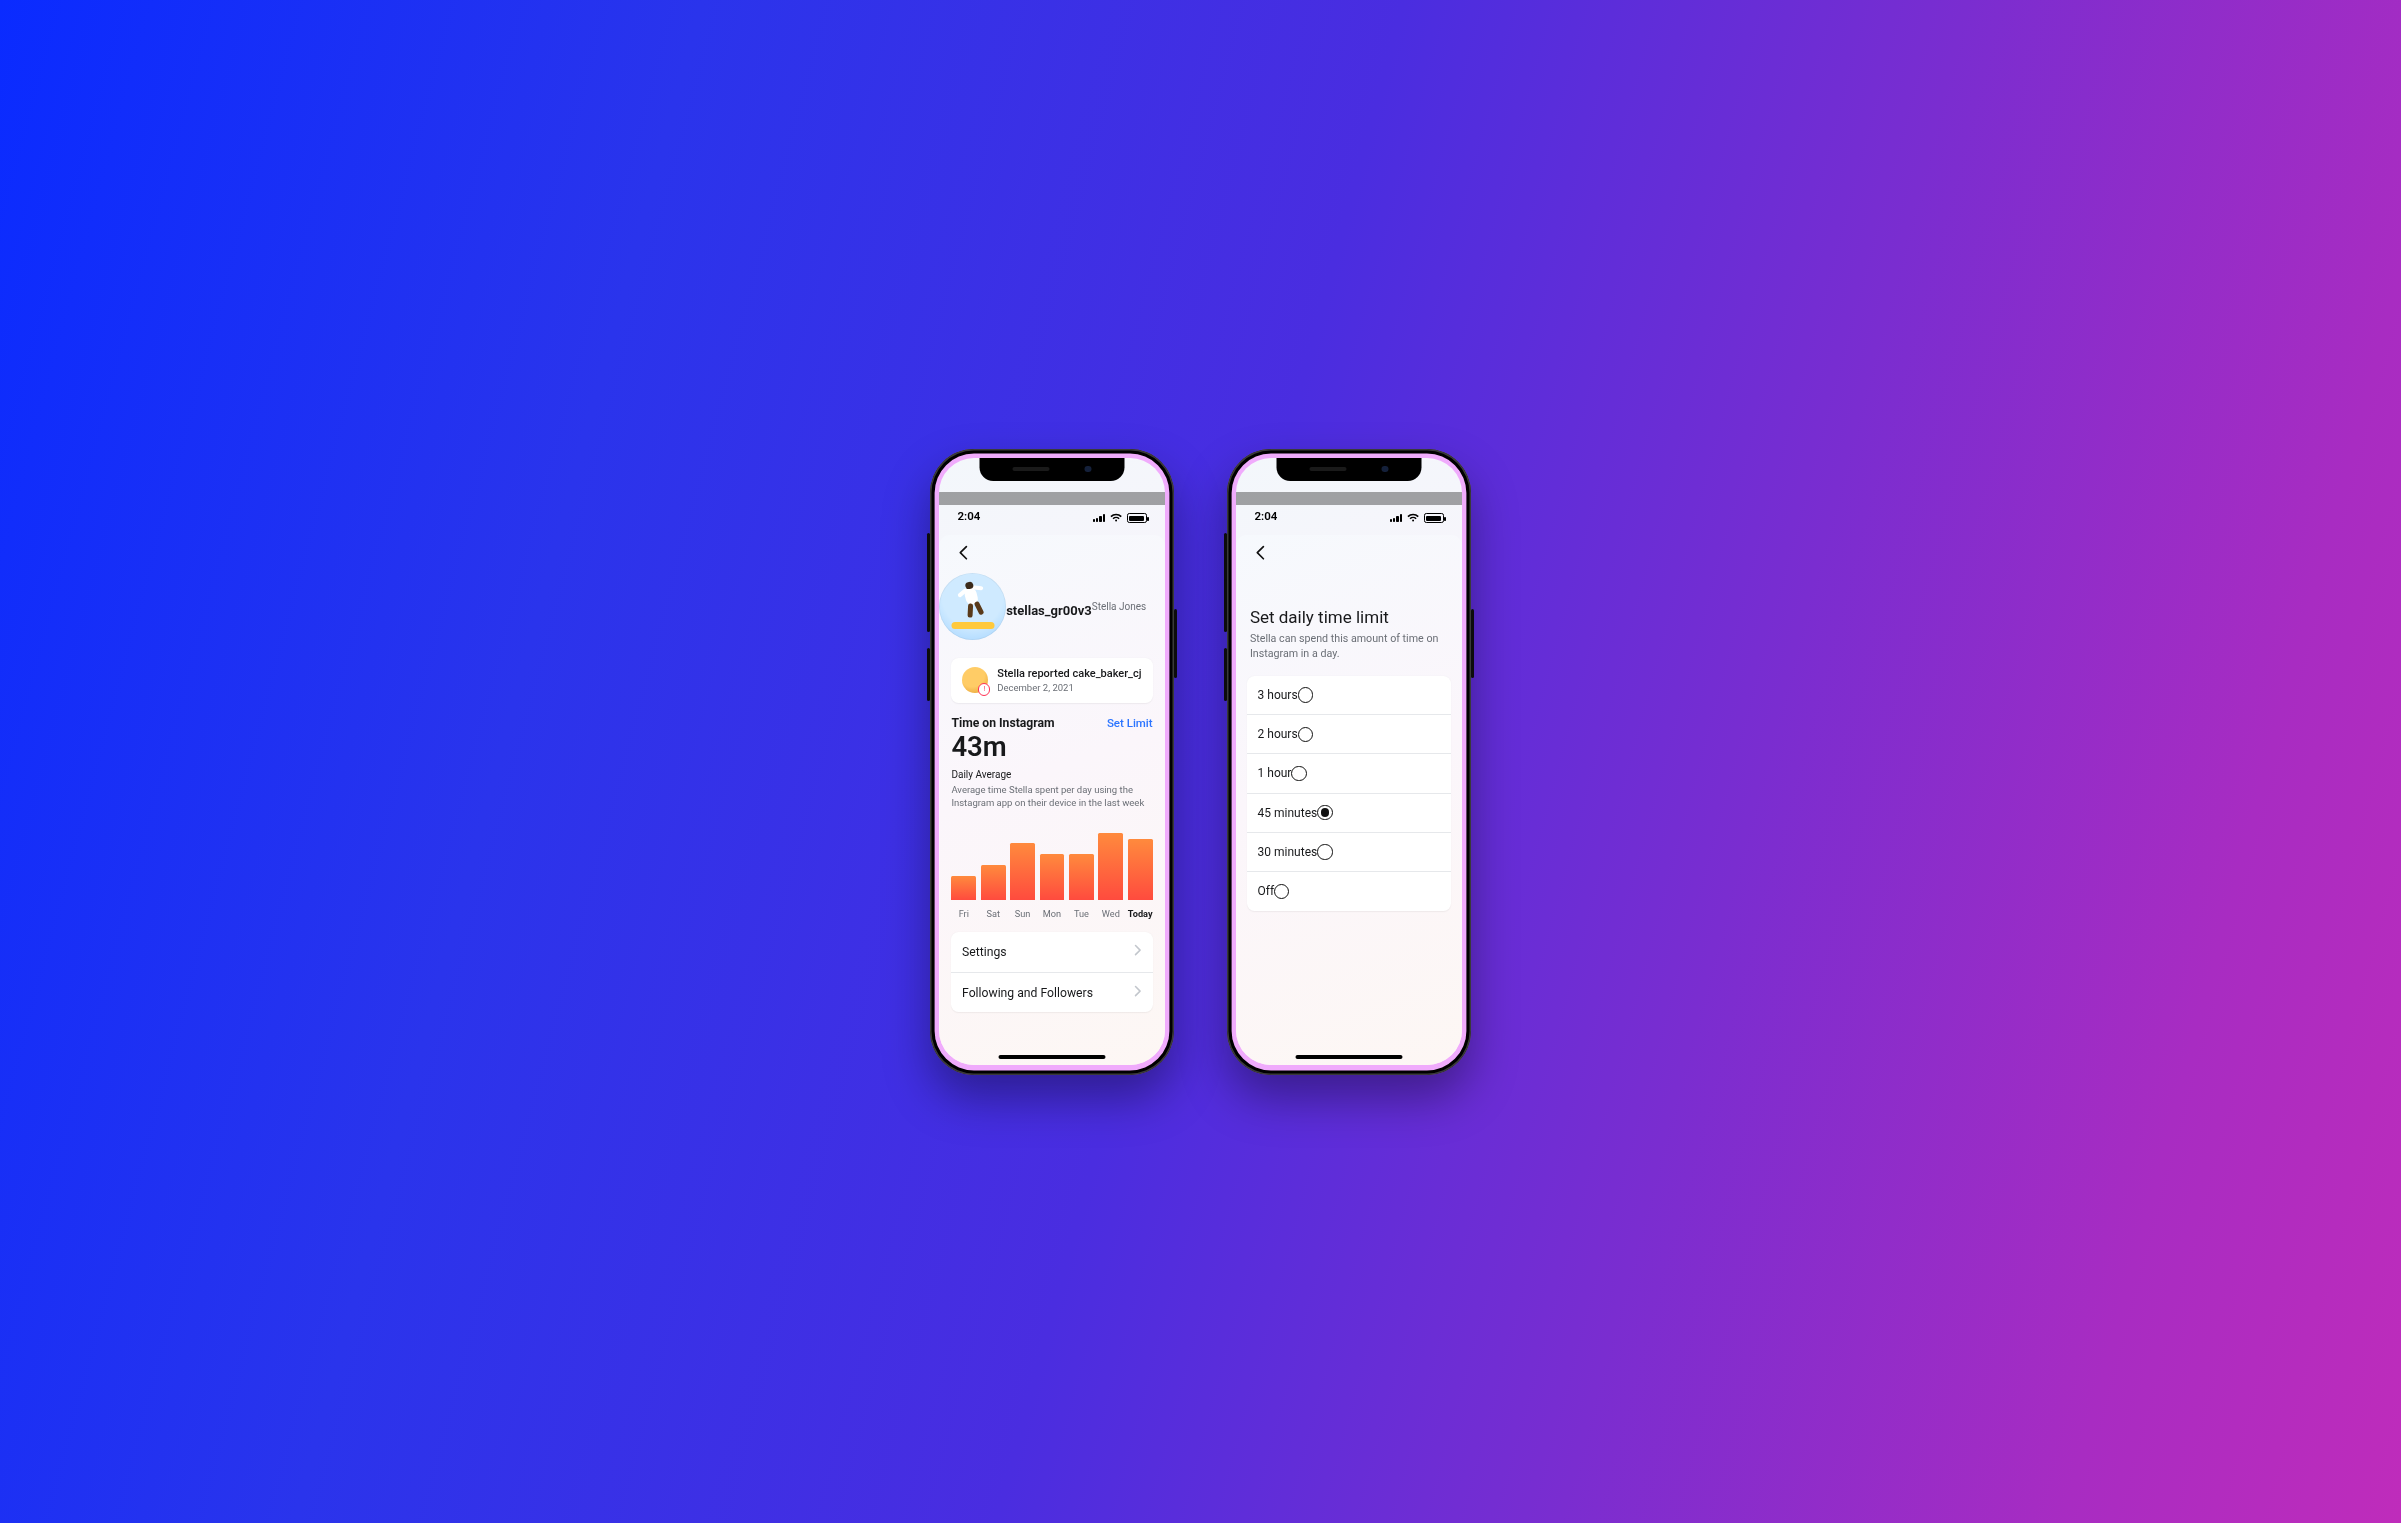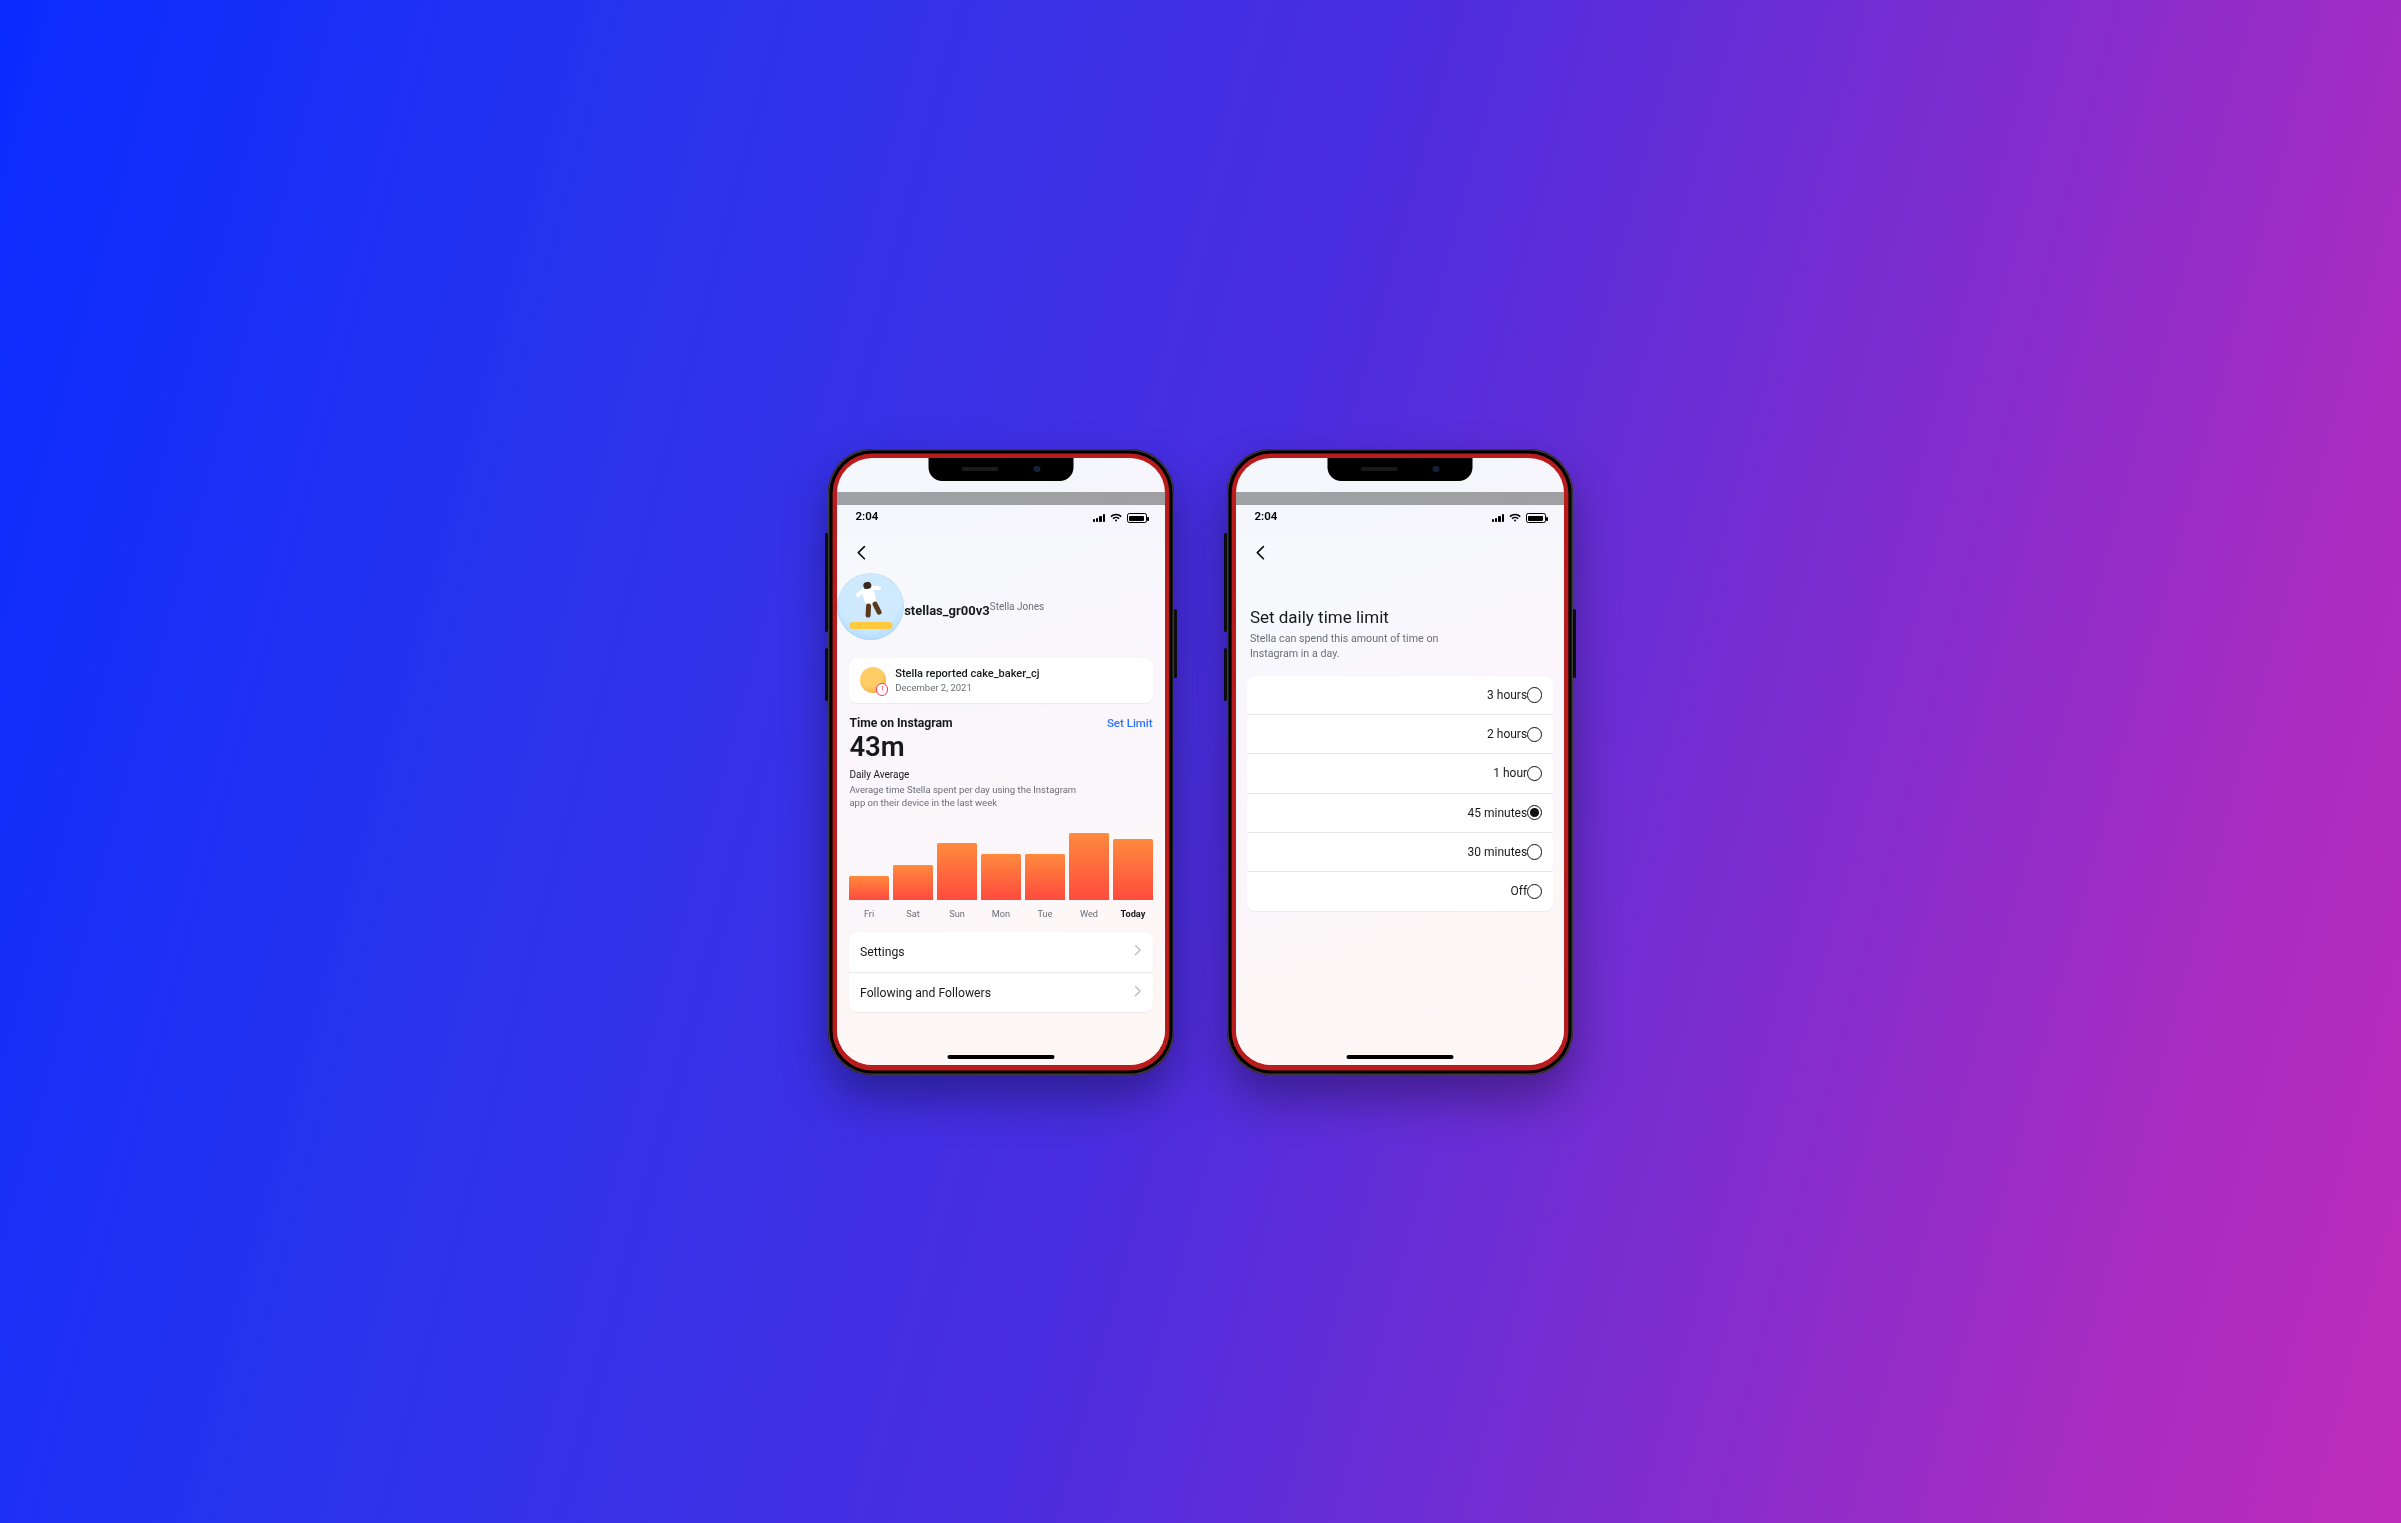--- a/index.html
+++ b/index.html
@@ -2,21 +2,21 @@
 <html style="font-size:12.2px"><head>
 <meta charset="utf-8">
 <style>
   :root { --ink:#18191b; --muted:#6b6f76; --link:#2b74ff; --orange1:#ff8a3d; --orange2:#ff4b3e; --card:#ffffff; --faint: #f5f6f8; --divider:#e6e8eb; --dark:#1b2227;}
   *{box-sizing:border-box;-webkit-font-smoothing:antialiased;font-family:-apple-system,BlinkMacSystemFont,"Segoe UI",Roboto,Helvetica,Arial,sans-serif;}
   html,body{margin:0;height:100%;}
   body{display:flex;align-items:center;justify-content:center;min-height:100vh;
        background:linear-gradient(105deg,#0a2bff 0%,#2a34ec 25%,#4a2de0 50%,#7a2dd0 70%,#a82cc2 88%,#bf2cbb 100%);}
   .stage{width:1204px;height:750px;display:flex;align-items:center;justify-content:center;gap:53px;transform-origin:center;}
   
-  .phone{width:346px;height:626px;border-radius:44px;background:#b91c1c;padding:9.2px;position:relative;
+  .phone{width:244px;height:626px;border-radius:44px;background:#f0abfc;padding:9.2px;position:relative;
          box-shadow:0 23px 46px rgba(0,0,0,.35), inset 0 0 0 1.5px #3a3a3a, inset 0 0 0 4.6px #000;}
   .phone::before,.phone::after{content:"";position:absolute;background:#0c0c0c;border-radius:3.1px;}
   .phone::before{left:-3.1px;top:130px;width:3.1px;height:53px;box-shadow:0 69px 0 #0c0c0c, 0 -46px 0 #0c0c0c;} 
   .phone::after{right:-3.1px;top:160px;width:3.1px;height:69px;}
   .screen{width:100%;height:100%;border-radius:35px;overflow:hidden;position:relative;
           background:linear-gradient(160deg,#f3f7fb 0%,#f8f4fb 40%,#fcf6f5 100%);}
   .notch{position:absolute;top:0;left:50%;transform:translateX(-50%);width:145px;height:23px;background:#000;border-bottom-left-radius:13.7px;border-bottom-right-radius:13.7px;z-index:5;display:flex;align-items:center;justify-content:center;gap:21.4px;}
   .notch .spk{width:37px;height:4.6px;border-radius:2.3px;background:#1a1a1a;}
   .notch .cam{width:6.1px;height:6.1px;border-radius:50%;background:#14203a;margin-left:13.7px;}
   .home-ind{position:absolute;bottom:6.1px;left:50%;transform:translateX(-50%);width:107px;height:3.8px;border-radius:2.3px;background:#000;z-index:6;}
@@ -73,21 +73,21 @@
   .xlabels span.today{font-weight:700;color:var(--ink);}
   .listcard{margin:13.7px 12.2px 0;background:#fff;border-radius:7.6px;overflow:hidden;box-shadow:0 0.8px 1.5px rgba(0,0,0,.06);}
   .listcard .li{display:flex;align-items:center;justify-content:space-between;padding:12.2px 10.7px;border-bottom:0.8px solid var(--divider);}
   .listcard .li:last-child{border-bottom:none;}
   .listcard .lab{font-size:12.2px;color:var(--ink);}
   .chev{color:#c2c6cc;}
   
   .title{font-size:17px;font-weight:400;color:var(--ink);padding:7.6px 13.7px 0;margin-top:30px;}
   .desc{font-size:10.7px;color:var(--muted);padding:4.6px 13.7px 0;max-width:229px;line-height:1.4;}
   .options{margin:13.7px 10.7px 0;background:#fff;border-radius:7.6px;overflow:hidden;box-shadow:0 0.8px 1.5px rgba(0,0,0,.06);}
-  .opt{display:flex;align-items:center;justify-content:flex-end;padding:11.5px 10.7px;border-bottom:0.8px solid var(--divider);}
+  .opt{display:flex;align-items:center;justify-content:flex-start;padding:11.5px 10.7px;border-bottom:0.8px solid var(--divider);}
   .opt:last-child{border-bottom:none;}
   .opt .lab{font-size:12px;color:var(--ink);}
   .radio{width:15.3px;height:15.3px;border-radius:50%;border:1.5px solid #111;position:relative;flex:0 0 auto;}
   .radio.sel::after{content:"";position:absolute;inset:2.3px;border-radius:50%;background:#111;}
   .footer{margin-top:auto;padding:0 10.7px 21.4px;}
   .done{width:100%;height:37px;border-radius:6.1px;background:var(--dark);color:#fff;display:flex;align-items:center;justify-content:center;font-size:12.2px;font-weight:500;}
 </style>
 </head>
 <body>
 

